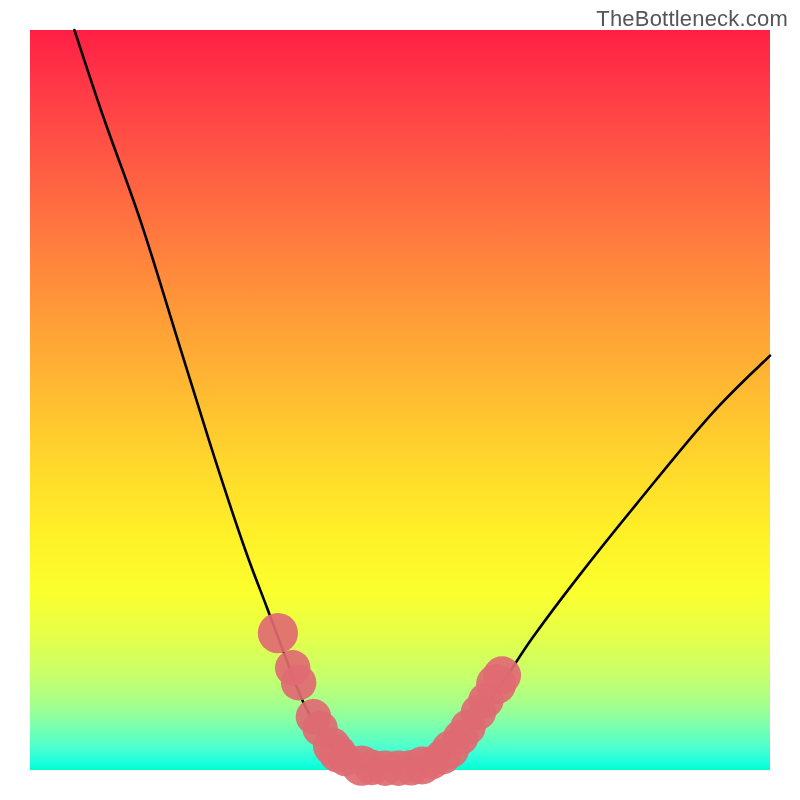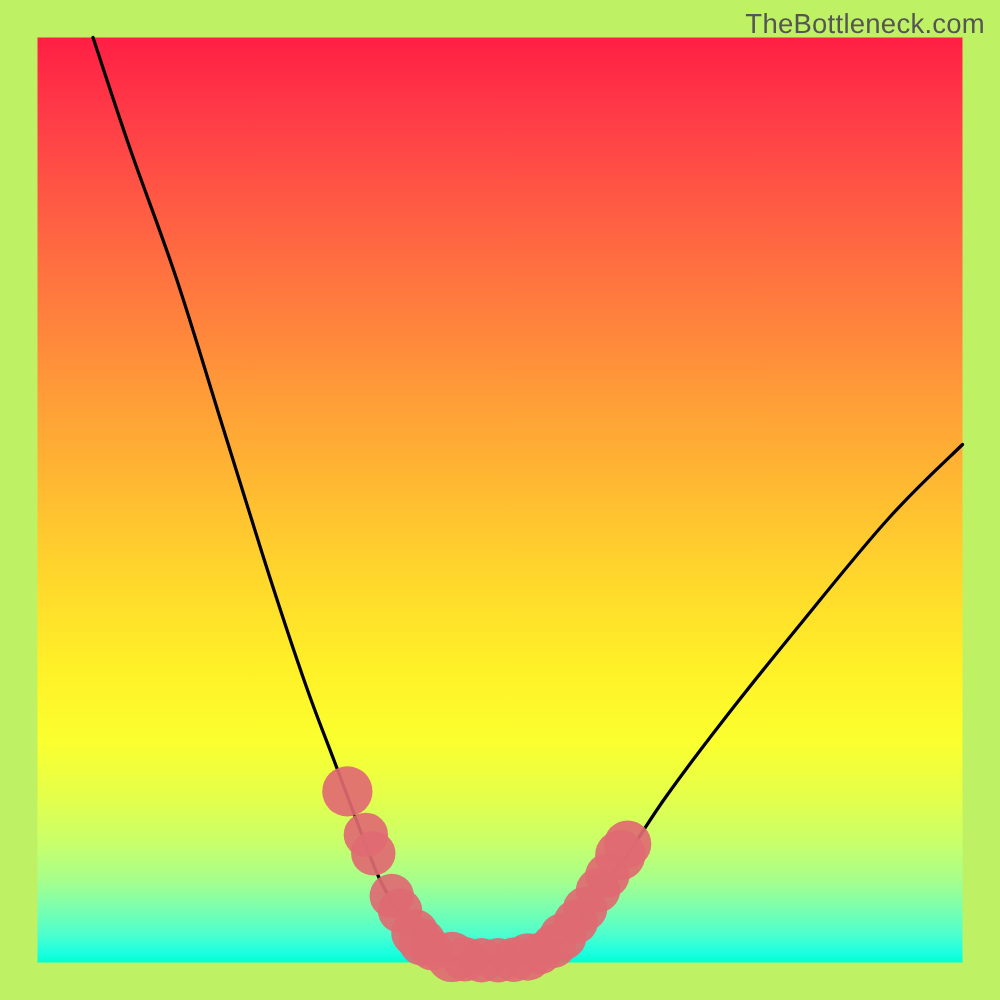--- a/index.html
+++ b/index.html
@@ -10,21 +10,21 @@
     background: #000;
     overflow: hidden;
     font-family: Arial, Helvetica, sans-serif;
   }
   .frame {
     position: absolute;
     left: 0;
     top: 0;
     width: 800px;
     height: 800px;
-    background: #bef264;
+    background: #ffffff;
   }
   .plot-area {
     position: absolute;
     left: 30px;
     top: 30px;
     width: 740px;
     height: 740px;
     background: linear-gradient(to bottom,
       #ff1f44 0%,
       #ff3a47 8%,

